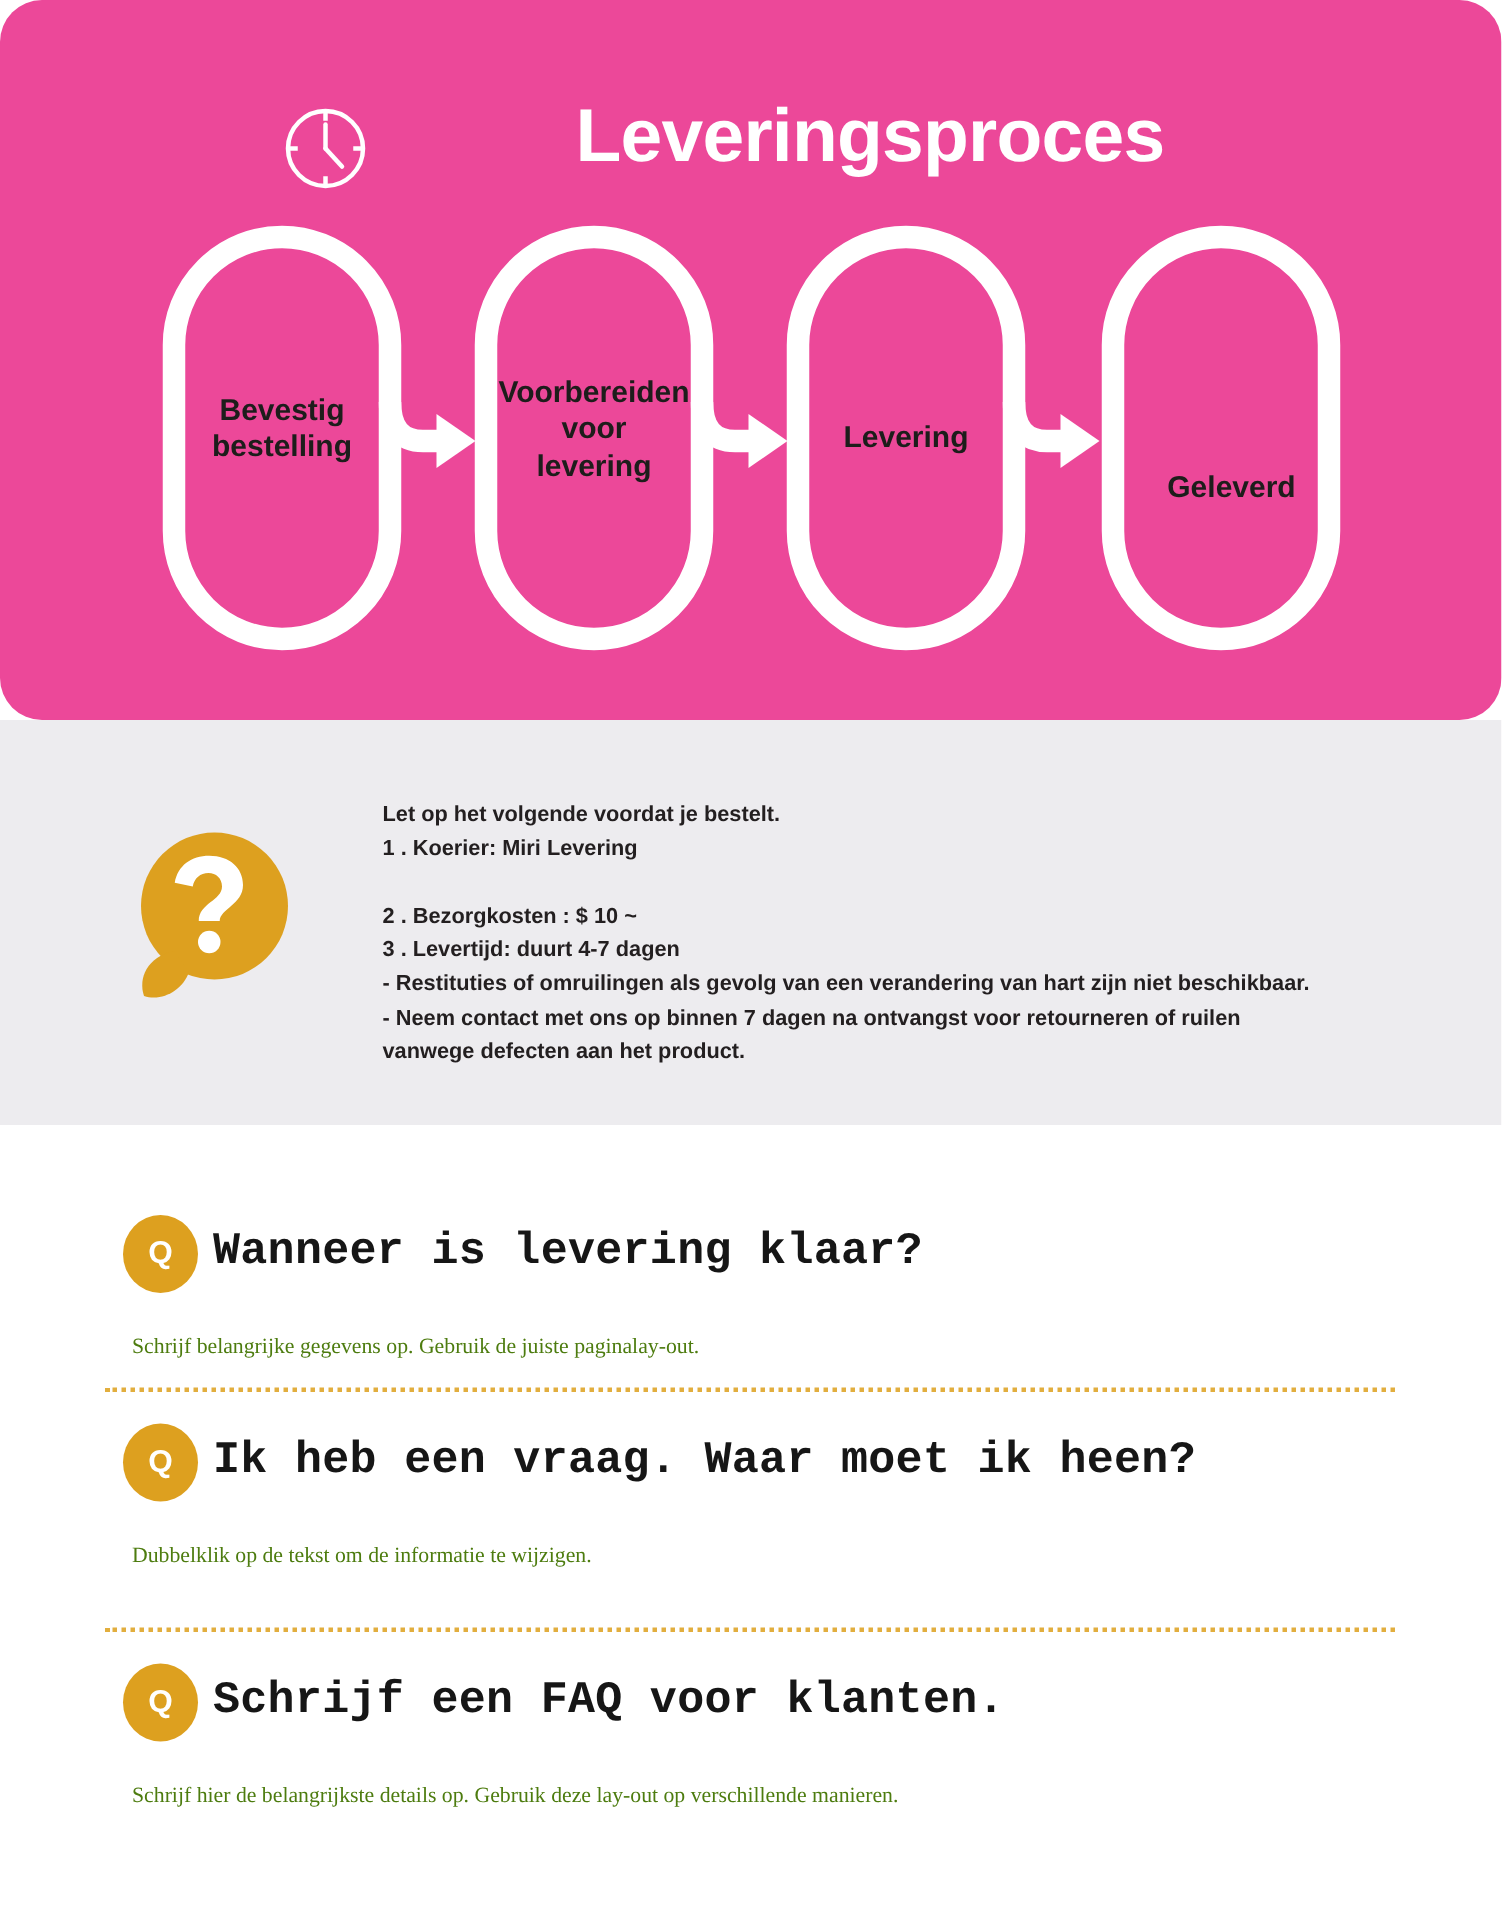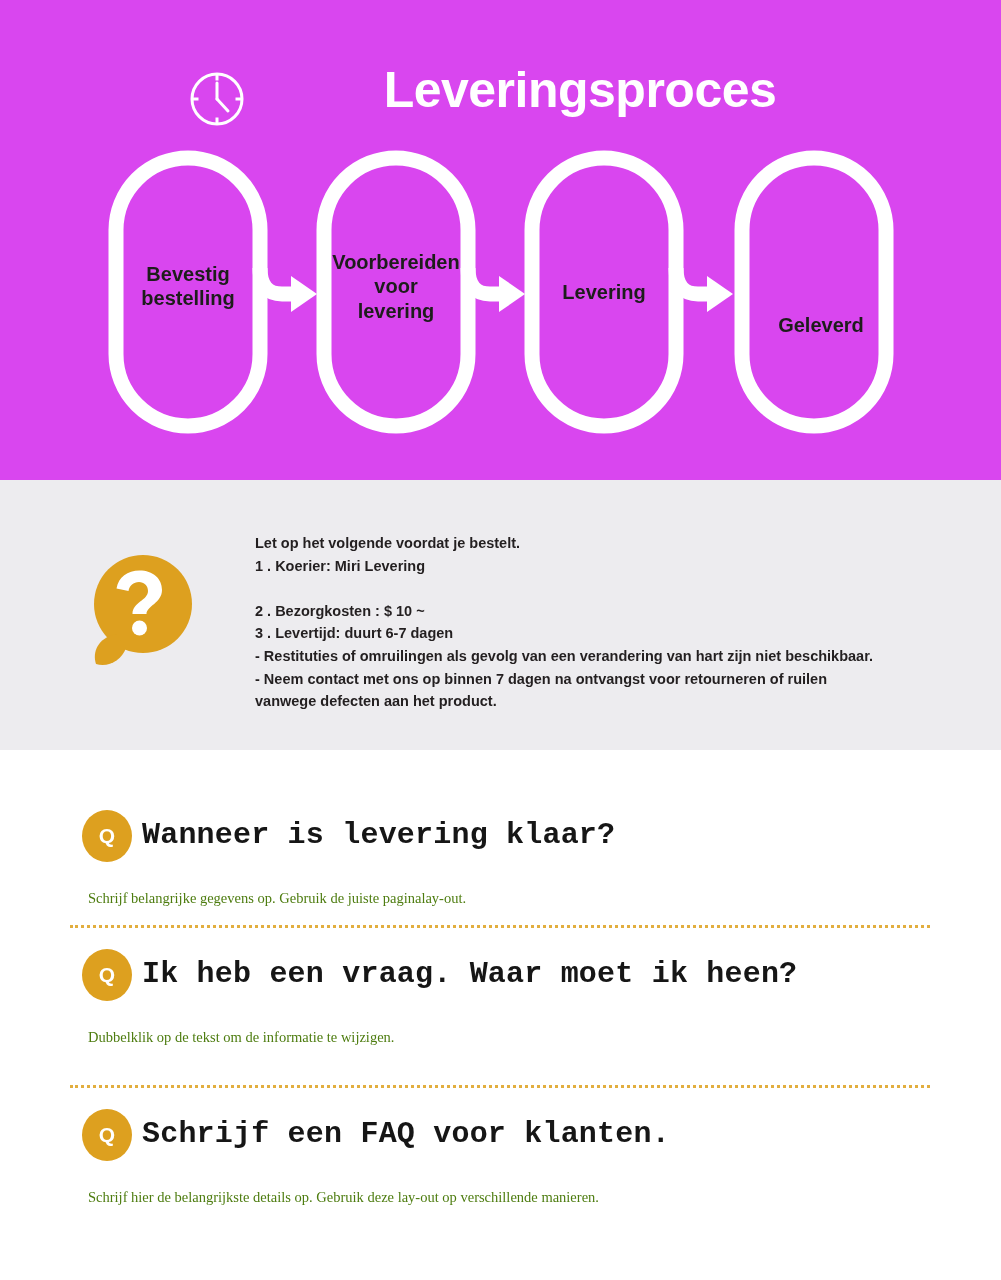--- a/index.html
+++ b/index.html
@@ -14,22 +14,23 @@
     font-family: "Liberation Sans", sans-serif;
     overflow: hidden;
     position: relative;
   }
 
   
   .hero {
     position: relative;
     width: 1001px;
     height: 480px;
-    background: #d946ef;
+    background: #ec4899;
     overflow: hidden;
+    border-radius: 28px;
   }
   .clock-icon {
     position: absolute;
     left: 188px;
     top: 70px;
     width: 58px;
     height: 58px;
   }
   .hero-title {
     position: absolute;
@@ -246,21 +247,21 @@
     <path d="M46.5 62 C46.5 50 62 48.5 62 39 C62 33.5 58 30 53 30 C47.5 30 43.5 33.5 42.5 39 L30.5 36.5 C32.5 25 41.5 18.5 53.5 18.5 C67 18.5 76 26.5 76 38 C76 51 60.5 54 60.5 62 Z" fill="#ffffff"></path>
     <circle cx="53.5" cy="76" r="7.5" fill="#ffffff"></circle>
   </svg>
 </span>
 
 <div class="notice-text">
   <span class="line">Let op het volgende voordat je bestelt.</span>
   <span class="line">1 . Koerier: Miri Levering</span>
   <span class="line blank"></span>
   <span class="line">2 . Bezorgkosten : $ 10 ~</span>
-  <span class="line">3 . Levertijd: duurt 6-7 dagen</span>
+  <span class="line">3 . Levertijd: duurt 4-7 dagen</span>
   <span class="line">- Restituties of omruilingen als gevolg van een verandering van hart zijn niet beschikbaar.</span>
   <span class="line">- Neem contact met ons op binnen 7 dagen na ontvangst voor retourneren of ruilen</span>
   <span class="line">vanwege defecten aan het product.</span>
 </div>
 
 <div class="faq">
 
   <div class="faq-item i0">
     <div class="faq-head">
       <div class="q-badge">Q</div>

